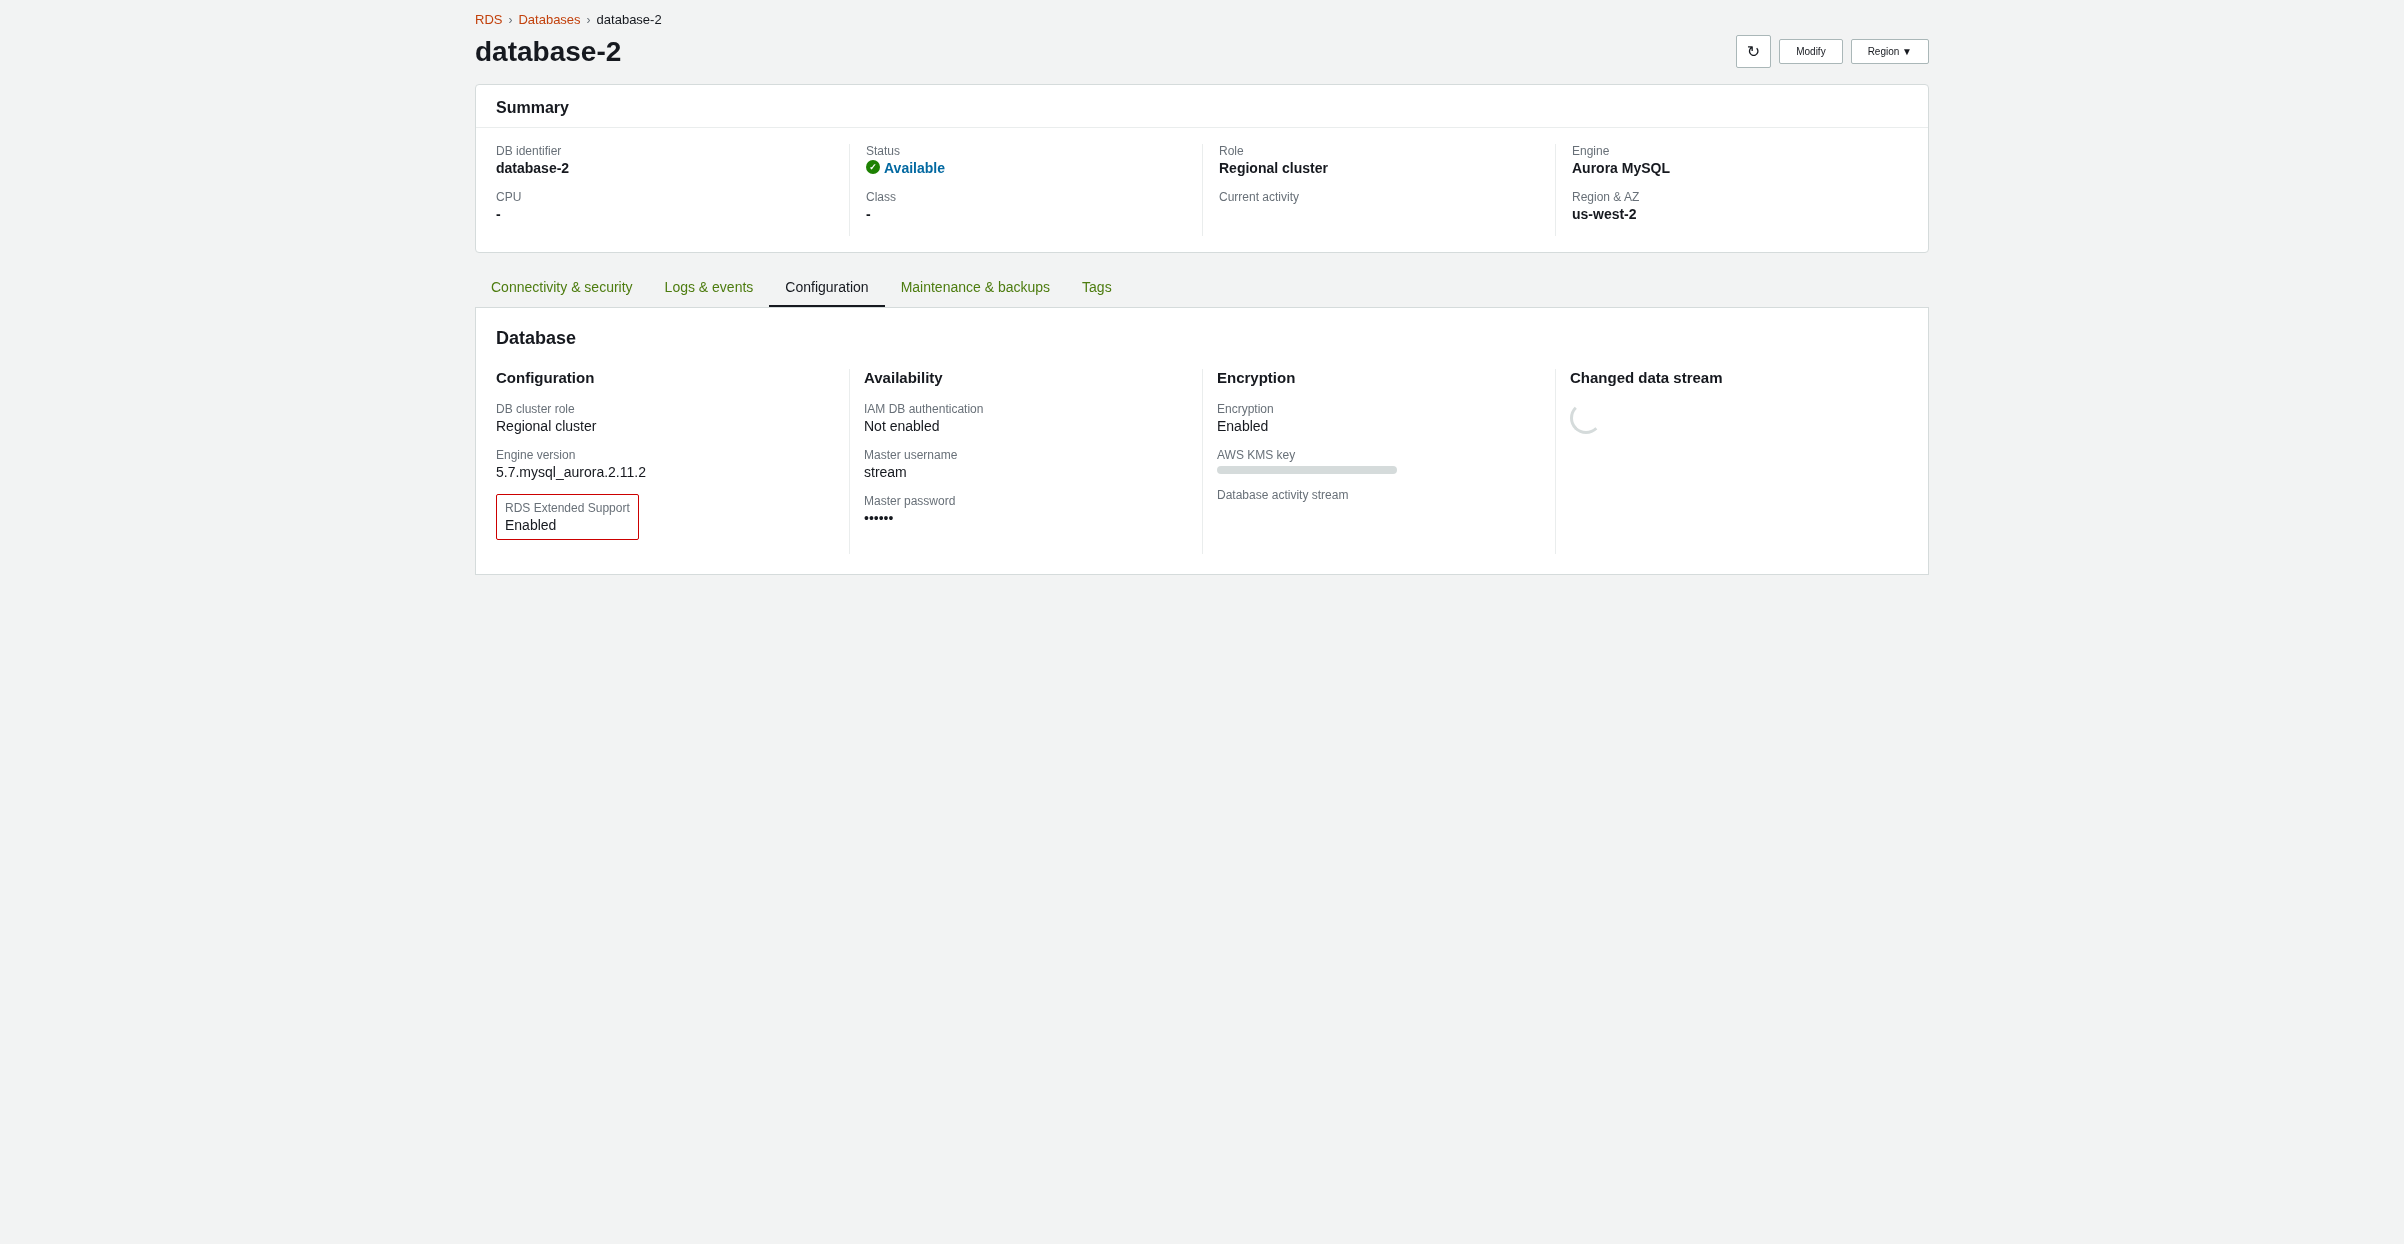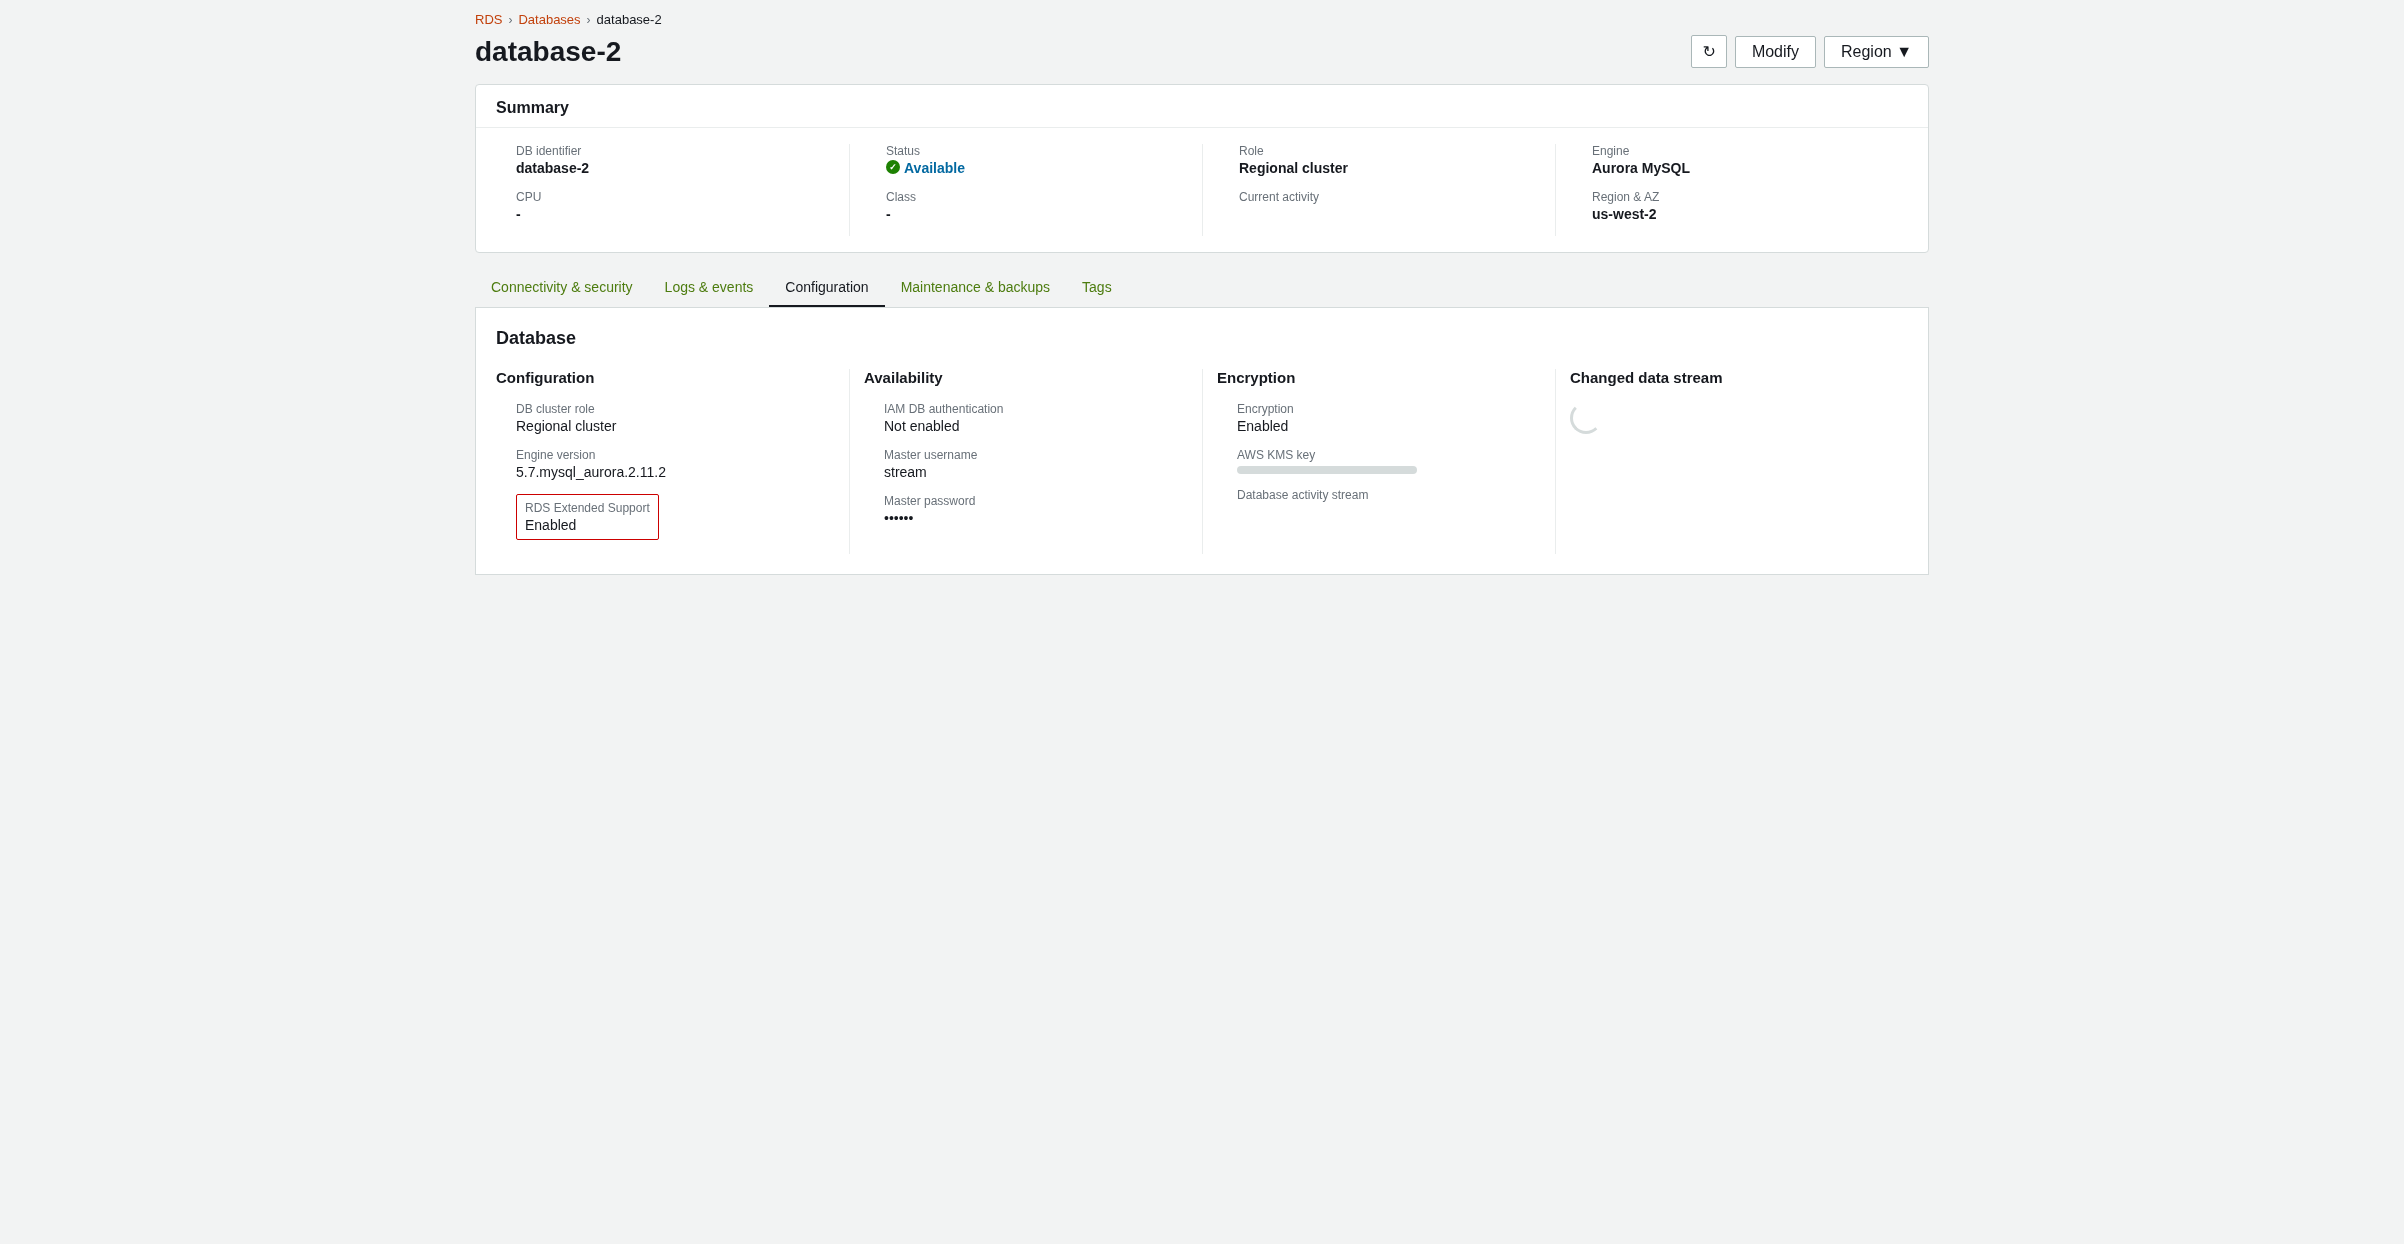--- a/index.html
+++ b/index.html
@@ -51,21 +51,21 @@
       display: flex;
       align-items: center;
       gap: 8px;
     }
     .btn {
       padding: 6px 16px;
       border: 1px solid #aab7b8;
       background: #fff;
       border-radius: 2px;
       cursor: pointer;
-      font-size: 16px;
+      font-size: 10px;
       color: #16191f;
       display: inline-flex;
       align-items: center;
       gap: 4px;
     }
     .btn-icon {
       padding: 6px 10px;
       border: 1px solid #aab7b8;
       background: #fff;
       border-radius: 2px;
@@ -180,21 +180,20 @@
       border-left: 1px solid #eaeded;
       padding-left: 14px;
     }
     .config-col-title {
       font-size: 15px;
       font-weight: 700;
       margin-bottom: 16px;
     }
     .field-group {
       margin-bottom: 14px;
-      margin-left: 20px;
     }
     .field-label {
       font-size: 12px;
       color: #687078;
       margin-bottom: 2px;
     }
     .field-value {
       font-size: 14px;
       color: #16191f;
       font-weight: 500;

